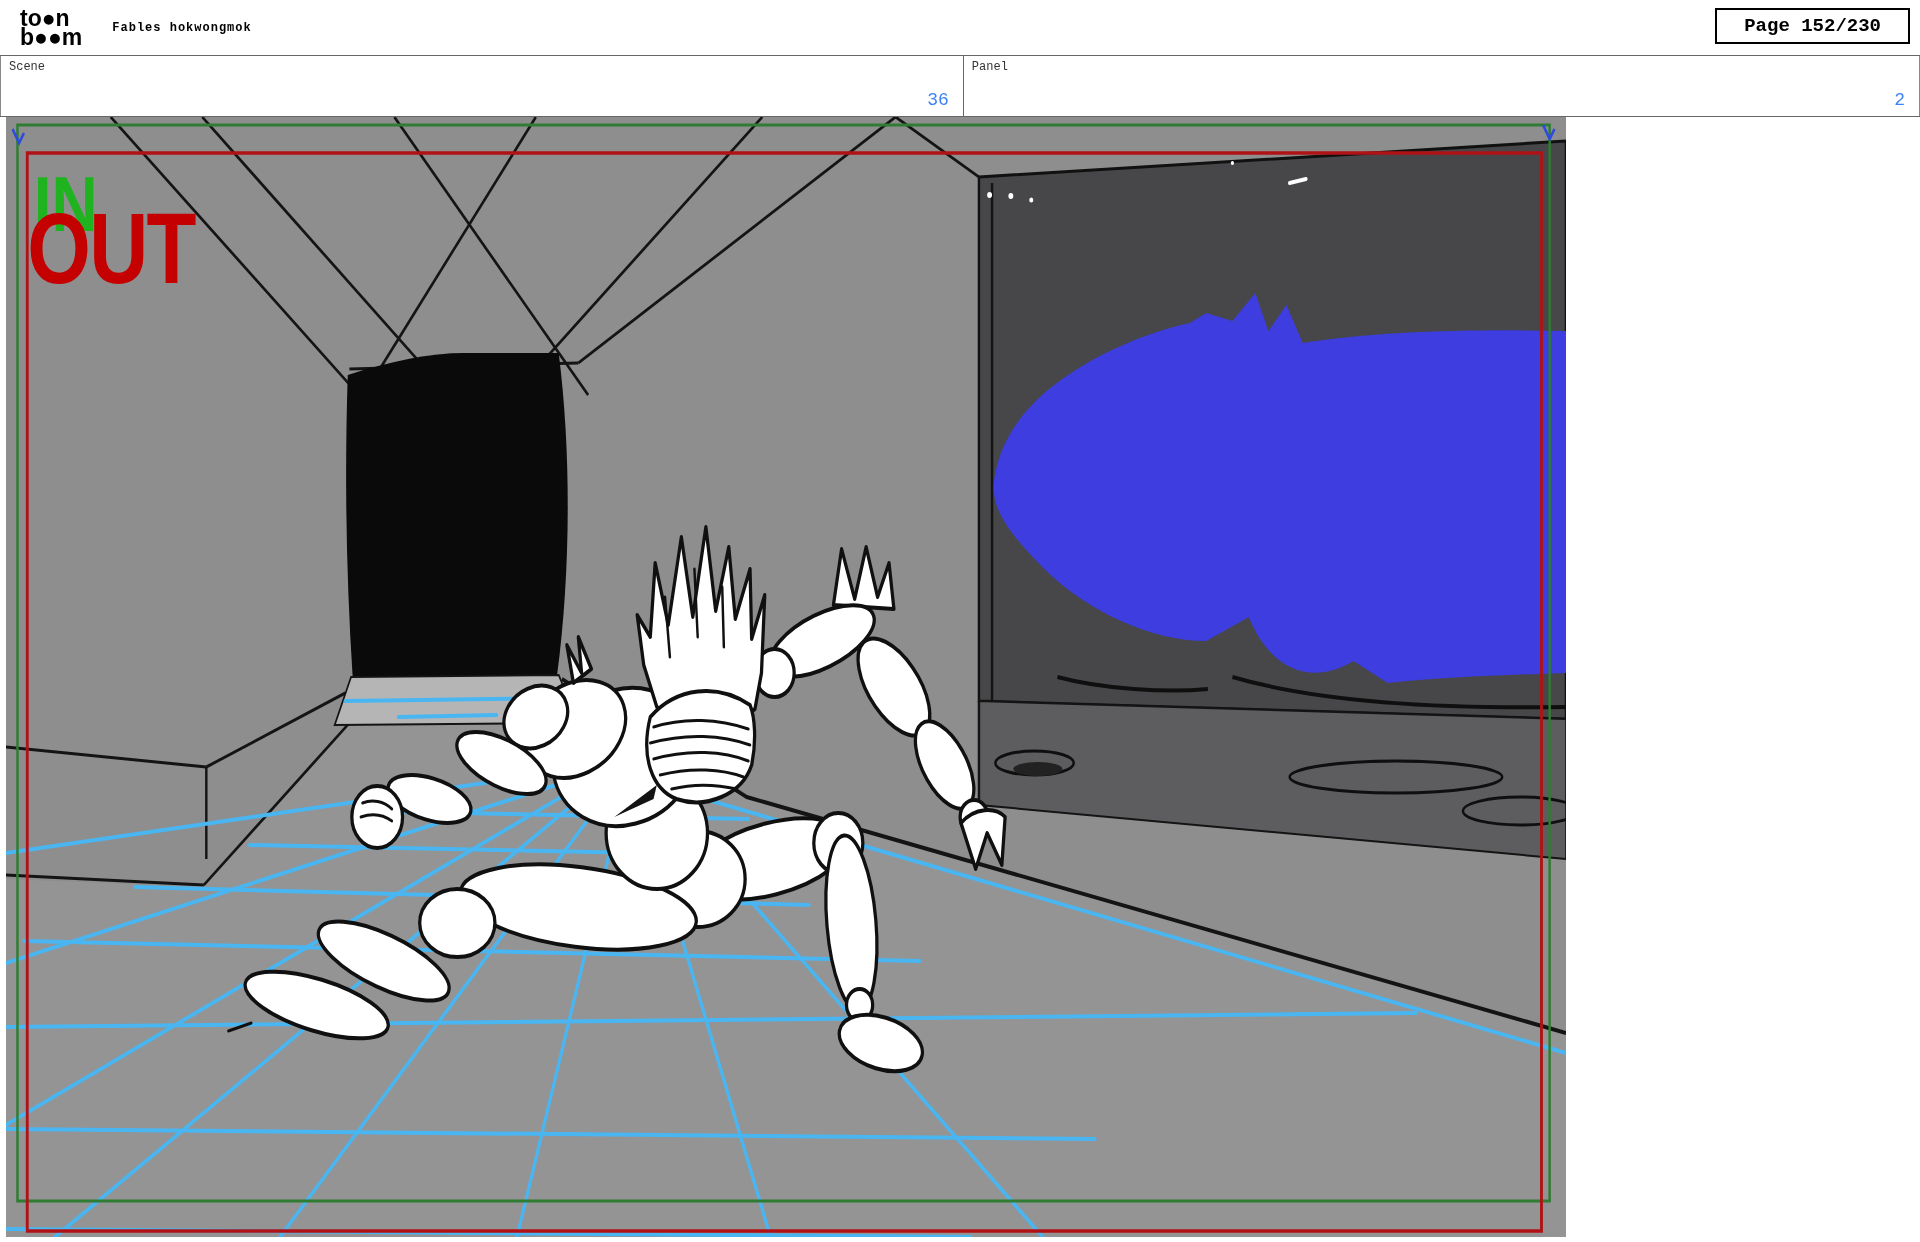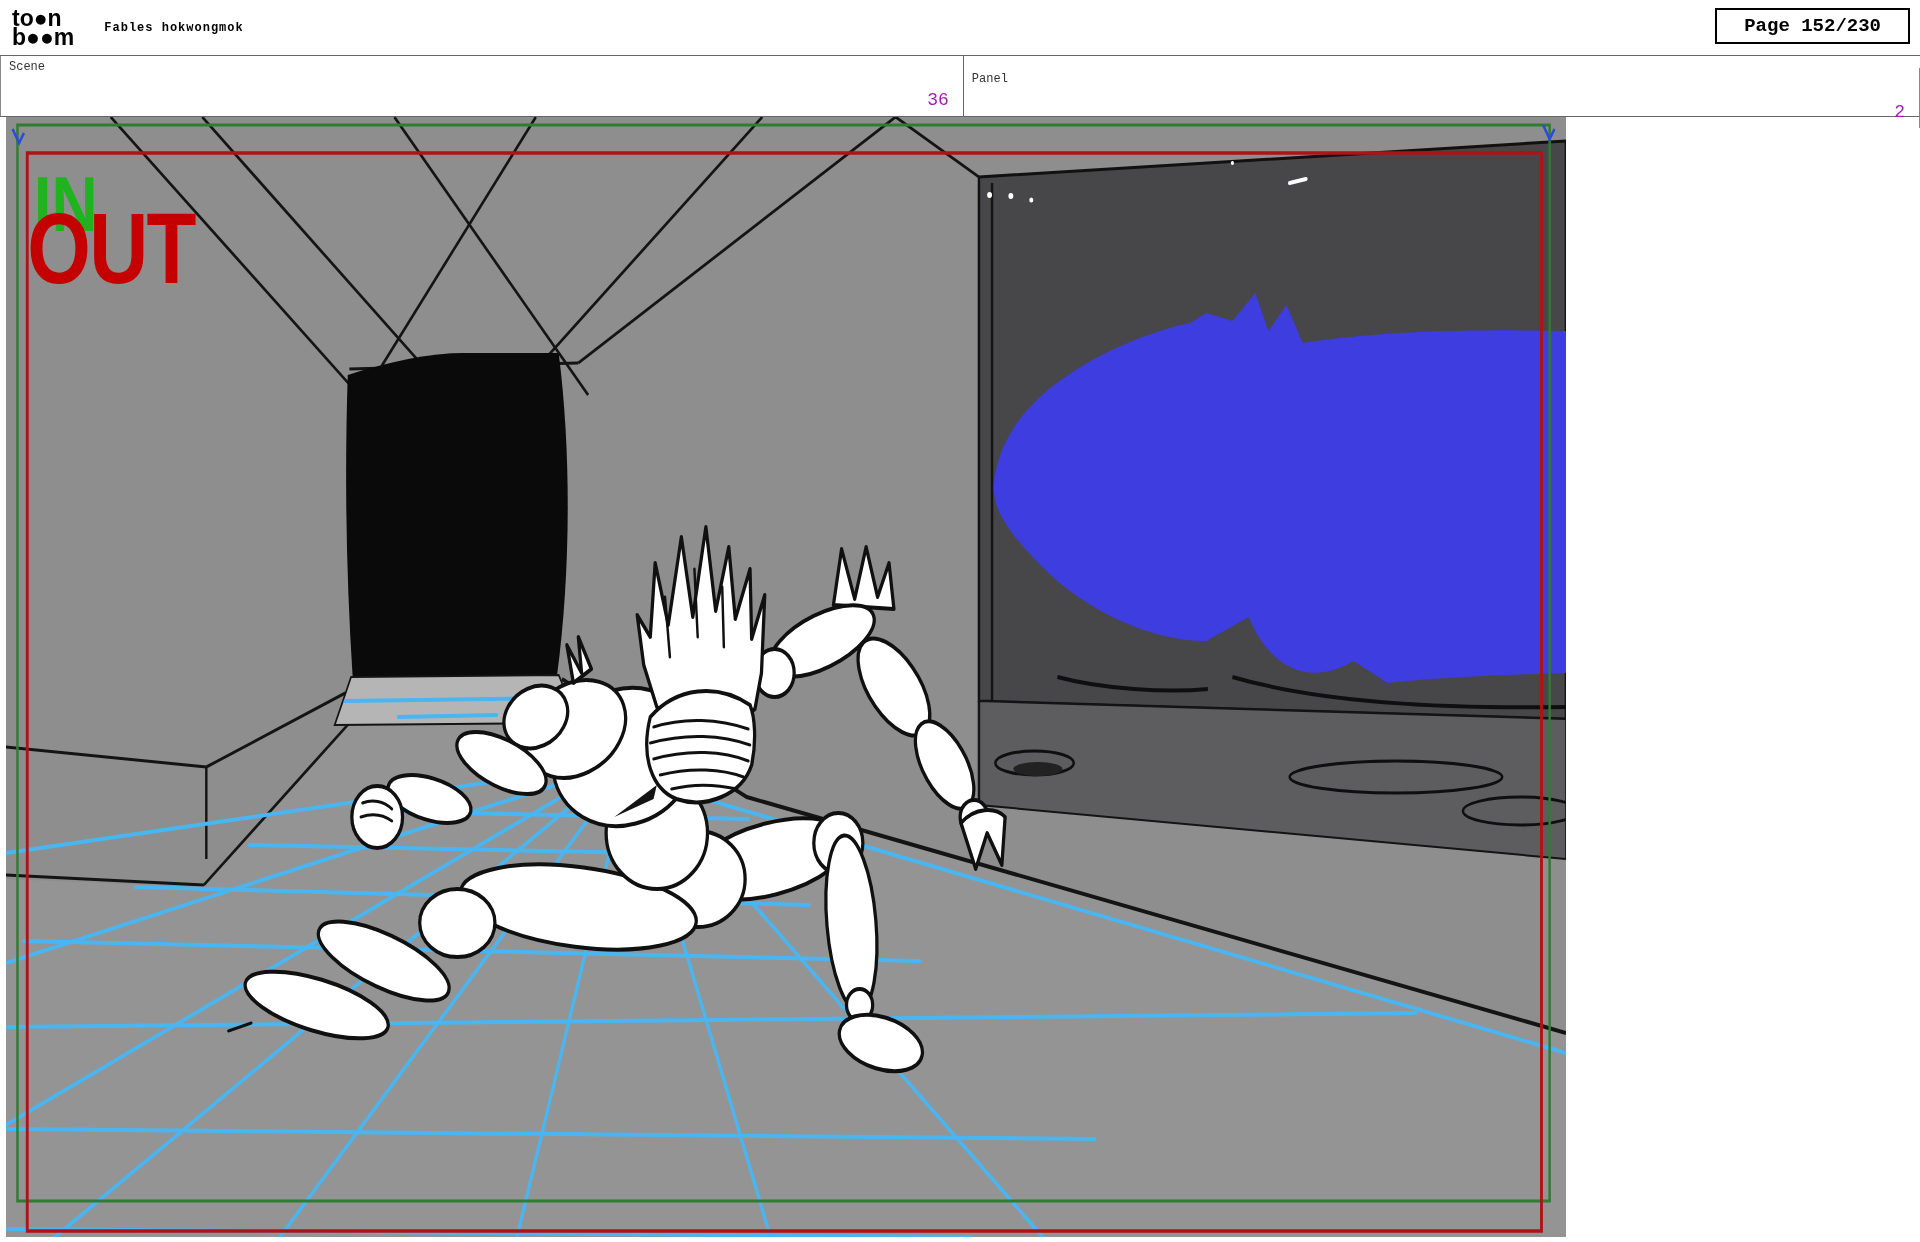--- a/index.html
+++ b/index.html
@@ -4,33 +4,33 @@
 <style>
   :root{
     --in-green:#1fb41f; --out-red:#c40000; --frame-green:#2e7d32; --frame-red:#b01216;
     --grid-blue:#49b6f2; --blob-blue:#3d3de0; --canvas-gray:#8e8e8e; --window-dark:#474749;
   }
   *{box-sizing:border-box; margin:0; padding:0;}
   html,body{width:1920px;height:1242px;background:#ffffff;overflow:hidden;position:relative;
     font-family:"Liberation Mono",monospace;}
   
   .header{position:absolute;top:0;left:0;width:1920px;height:55px;display:flex;align-items:center;background:#fff;}
-  .logo{margin-left:12px;font-family:"Liberation Sans",sans-serif;font-weight:800;font-size:23px;
+  .logo{margin-left:20px;font-family:"Liberation Sans",sans-serif;font-weight:800;font-size:23px;
     line-height:0.82;color:#000;letter-spacing:0px;white-space:pre;}
   .title{margin-left:30px;font-weight:700;font-size:12px;color:#000;letter-spacing:1px;}
   .pagebox{position:absolute;right:10px;top:8px;border:2px solid #000;background:#fff;
     padding:5px 27px;font-weight:700;font-size:19px;color:#000;}
   
   .inforow{position:absolute;top:55px;left:0;width:1920px;height:62px;display:flex;
     border-top:1px solid #666;border-bottom:1px solid #666;background:#fff;}
   .cell{position:relative;height:100%;}
   .cell-scene{width:50.2%;border-left:1px solid #888;border-right:1px solid #666;}
-  .cell-panel{flex:1;border-right:1px solid #888;margin-top:12px;}
+  .cell-panel{flex:1;border-right:1px solid #888;}
   .cell-label{position:absolute;top:4px;left:8px;font-size:12px;color:#333;}
-  .cell-value{position:absolute;bottom:6px;right:14px;font-size:18px;color:#a21caf;}
+  .cell-value{position:absolute;bottom:6px;right:14px;font-size:18px;color:#3b82f6;}
   
   .canvas-wrap{position:absolute;top:117px;left:6px;width:1560px;height:1120px;background:var(--canvas-gray);text-align:right;}
   svg{display:block;width:100%;height:100%;}
   .ink{stroke:#141414;stroke-width:3;fill:none;}
   .ink4{stroke:#141414;stroke-width:4;fill:none;}
   .grid-line{stroke:var(--grid-blue);stroke-width:4;fill:none;stroke-linecap:round;}
   .blob{fill:var(--blob-blue);stroke:none;}
   .star{fill:#ffffff;stroke:none;}
   .stardash{stroke:#ffffff;stroke-width:4;fill:none;stroke-linecap:round;}
   .streak{stroke:#0f0f0f;stroke-width:4;fill:none;}

